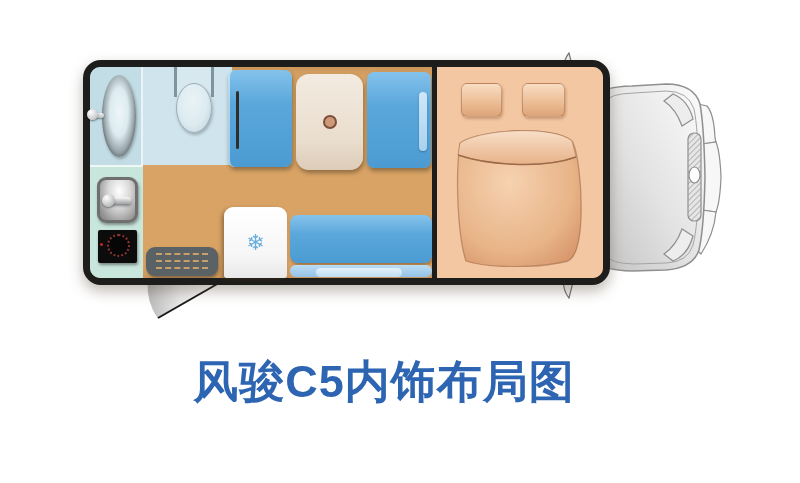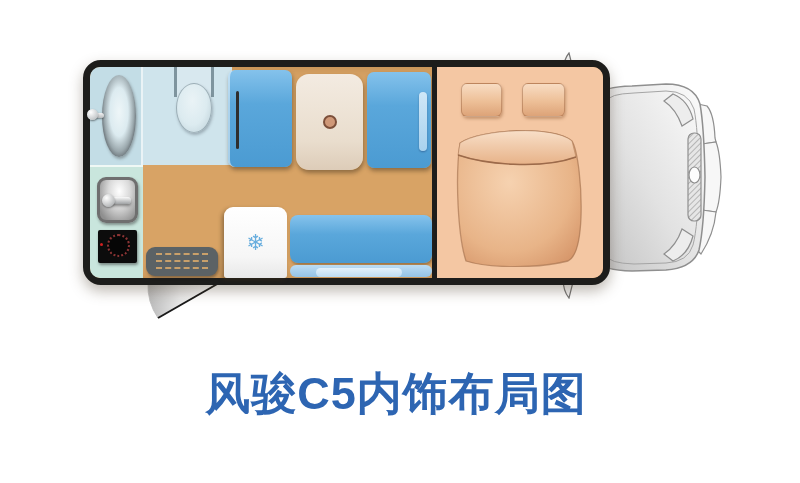--- a/index.html
+++ b/index.html
@@ -69,21 +69,21 @@
   .snowflake{position:static;font-size:22px;color:#69aede;line-height:1;}
   
   .sofa-seat{left:200px;top:148px;width:142px;height:48px;border-radius:8px;
     background:linear-gradient(180deg,#86c3ec 0%,#5aa7db 40%,#4b9bd2 100%);box-shadow:1px 2px 3px rgba(60,45,25,.4);}
   .sofa-rail{left:200px;top:198px;width:142px;height:12px;border-radius:7px;background:linear-gradient(180deg,#bcdcf3,#94c3e6);}
   .sofa-step{left:226px;top:201px;width:86px;height:9px;border-radius:5px;background:linear-gradient(180deg,#e4f1fa,#bcdcf3);}
   
   .door-svg{position:absolute;left:143px;top:282px;width:82px;height:38px;z-index:1;}
   
   .page-title{
-    position:absolute;left:0;top:348px;width:760px;margin:16px;text-align:center;
+    position:absolute;left:0;top:348px;width:760px;margin:4px;text-align:center;
     font-size:45px;font-weight:700;color:#2d65b2;letter-spacing:1px;z-index:3;
   }
 </style>
 </head>
 <body>
 
 <div class="stage">
 
   <svg class="cab-svg" viewBox="0 0 148 210">
     <defs>

